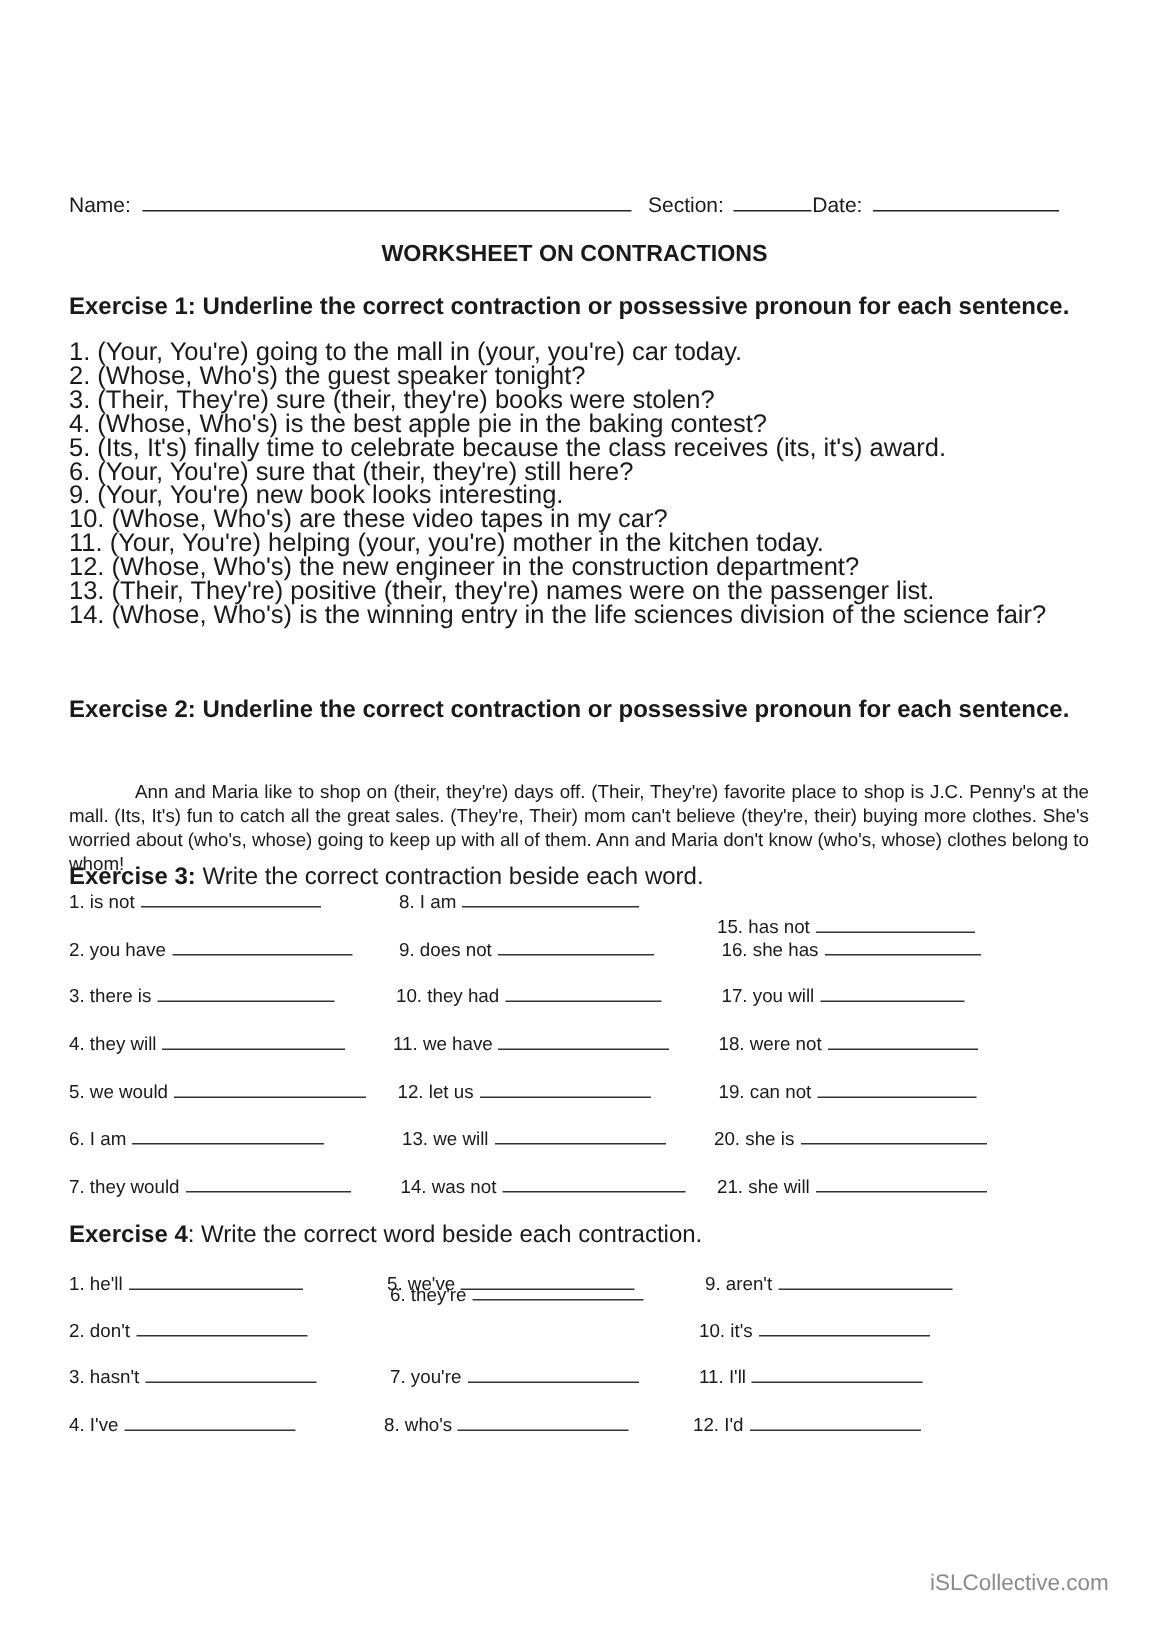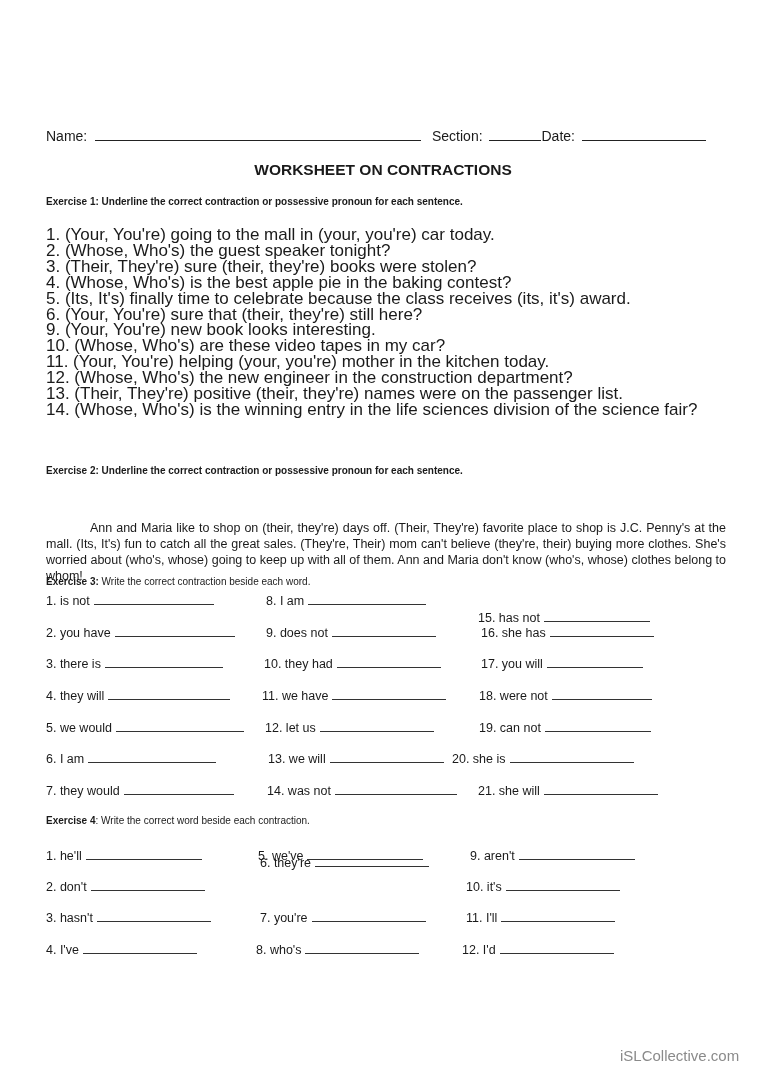--- a/index.html
+++ b/index.html
@@ -4,21 +4,21 @@
 <style>
   html, body { margin: 0; padding: 0; background: #ffffff; }
   body {
     width: 766px; height: 1084px; position: relative; overflow: hidden;
     font-family: "Liberation Sans", sans-serif; color: #1a1a1a;
   }
   .abs { position: absolute; white-space: nowrap; }
   .hdr { top: 126px; font-size: 14px; }
   .line { display: inline-block; border-bottom: 1px solid #222; height: 14px; vertical-align: baseline; }
   .title { left: 0; width: 766px; text-align: center; top: 161px; font-size: 15.5px; font-weight: bold; white-space: nowrap; }
-  .ex-head { font-size: 10px; font-weight: bold; }
+  .ex-head { font-size: 16px; font-weight: bold; }
   .ex-head .norm { font-weight: normal; }
   .ex1-list { position: absolute; left: 46px; top: 227px; font-size: 17px; line-height: 15.9px; }
   .ex1-list div { white-space: nowrap; }
   .para {
     position: absolute; left: 46px; top: 520px; width: 680px;
     font-size: 12.5px; line-height: 16px; text-align: justify; text-indent: 44px;
   }
   .item { position: absolute; font-size: 12.5px; white-space: nowrap; }
   .blank { display: inline-block; border-bottom: 1px solid #333; height: 11px; vertical-align: baseline; margin-left: 4px; }
   .footer { position: absolute; left: 620px; top: 1047px; font-size: 15px; color: #8a8a8a; font-weight: normal; }
@@ -71,21 +71,21 @@
     <div class="item" style="left: 264px; top: 656px;"><span>10.   they had</span><span class="blank" style="width: 104px;"></span></div>
     <div class="item" style="left: 481px; top: 656px;"><span>17.   you will</span><span class="blank" style="width: 96px;"></span></div>
     <div class="item" style="left: 46px; top: 688px;"><span>4.   they will</span><span class="blank" style="width: 122px;"></span></div>
     <div class="item" style="left: 262px; top: 688px;"><span>11.   we have</span><span class="blank" style="width: 114px;"></span></div>
     <div class="item" style="left: 479px; top: 688px;"><span>18.   were not</span><span class="blank" style="width: 100px;"></span></div>
     <div class="item" style="left: 46px; top: 720px;"><span>5.   we would</span><span class="blank" style="width: 128px;"></span></div>
     <div class="item" style="left: 265px; top: 720px;"><span>12.   let us</span><span class="blank" style="width: 114px;"></span></div>
     <div class="item" style="left: 479px; top: 720px;"><span>19.   can not</span><span class="blank" style="width: 106px;"></span></div>
     <div class="item" style="left: 46px; top: 751px;"><span>6.   I am</span><span class="blank" style="width: 128px;"></span></div>
     <div class="item" style="left: 268px; top: 751px;"><span>13. we will</span><span class="blank" style="width: 114px;"></span></div>
-    <div class="item" style="left: 452px; top: 751px;"><span>20. she is</span><span class="blank" style="width: 124px;"></span></div>
+    <div class="item" style="left: 476px; top: 751px;"><span>20. she is</span><span class="blank" style="width: 124px;"></span></div>
     <div class="item" style="left: 46px; top: 783px;"><span>7.  they would</span><span class="blank" style="width: 110px;"></span></div>
     <div class="item" style="left: 267px; top: 783px;"><span>14. was not</span><span class="blank" style="width: 122px;"></span></div>
     <div class="item" style="left: 478px; top: 783px;"><span>21. she will</span><span class="blank" style="width: 114px;"></span></div>
   </div>
 
 <div class="abs ex-head" style="left:46px; top:815px;">
   <span>Exercise 4</span><span class="norm">: Write the correct word beside each contraction.</span>
 </div>
 <div id="ex4">
     <div class="item" style="left: 46px; top: 848px;"><span>1.   he'll</span><span class="blank" style="width: 116px;"></span></div>

